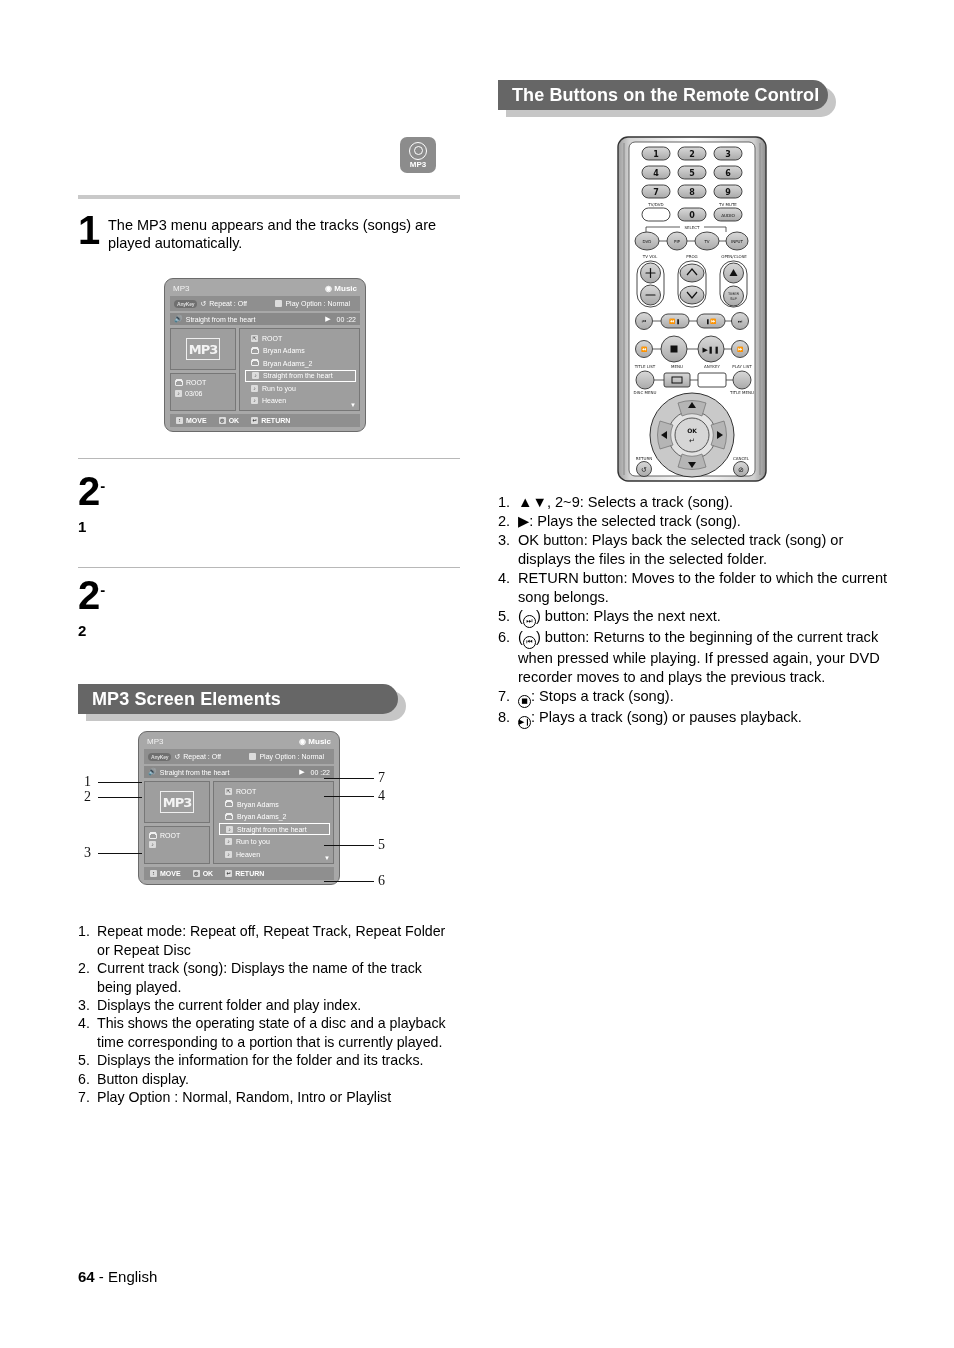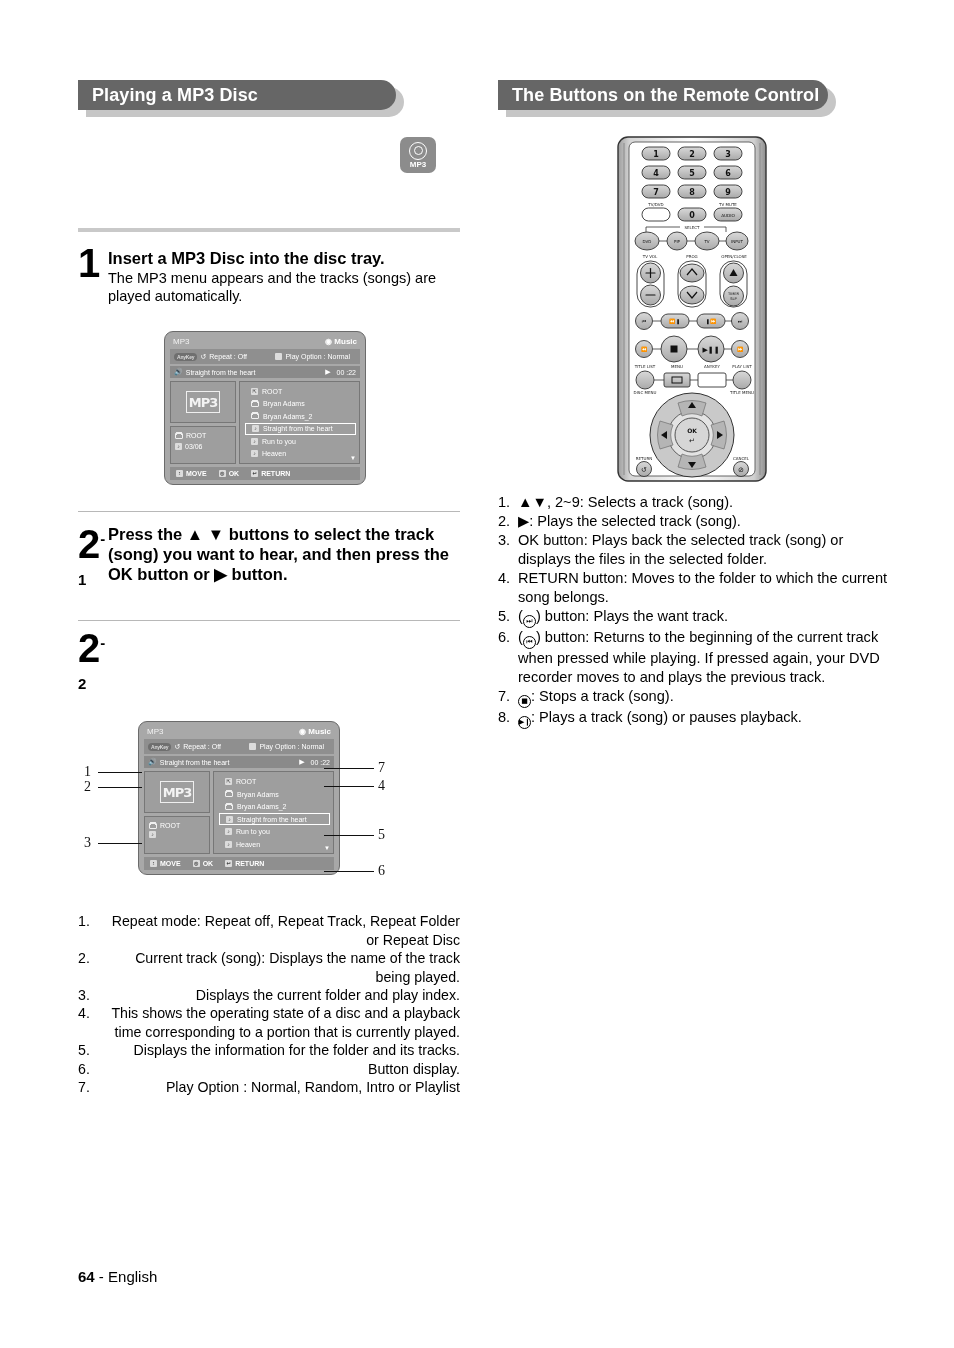--- a/index.html
+++ b/index.html
@@ -165,21 +165,21 @@
     font-family:"Liberation Serif", serif;
   }
   .cline { position:absolute; height:1px; background:#111; }
 
   
   .numlist { margin-top:22px; }
   .numlist .li {
     display:flex; font-size:14.2px; line-height:18.4px; margin-bottom:0px;
   }
   .numlist .li .n { width:19px; flex:none; }
-  .numlist .li .t { flex:1;text-align:right; }
+  .numlist .li .t { flex:1; }
 
   
   .rlist .li { display:flex; font-size:14.6px; line-height:19px; }
   .rlist .li .n { width:20px; flex:none; }
   .rlist .li .t { flex:1; }
   .rlist .sub { font-size:14.6px; line-height:19px; padding-left:20px; }
   .btn-gly {
     display:inline-block; width:13px; height:13px; border-radius:50%;
     border:1.2px solid #000; font-size:7px; line-height:11px;
     text-align:center; vertical-align:-2px; font-family:"DejaVu Sans", sans-serif;
@@ -196,36 +196,31 @@
   }
   .footer b { font-weight:bold; }
 </style>
 </head>
 <body>
 
 <div class="page">
 
   <div class="col-left">
 
-    <div class="section-head narrow">
-      <div class="shadow"></div>
-      <div class="bar">Playing a MP3 Disc</div>
-    </div>
 
     <div class="mp3-badge">
       <div class="disc"></div>
       <div class="lbl">MP3</div>
     </div>
 
     <div class="rule" style="margin-top:115px;"></div>
 
     <div class="step" style="margin-top:13px;">
       <div class="num">1</div>
       <div class="body">
-        <div class="title">Insert a MP3 Disc into the disc tray.</div>
         <div class="desc">The MP3 menu appears and the tracks (songs) are played automatically.</div>
       </div>
     </div>
 
     <div style="margin-top:26px; margin-left:86px;">
       <div class="osd">
         <div class="osd-top">
           <div class="left">MP3</div>
           <div class="right">
             <span>◉</span>
@@ -313,33 +308,34 @@
         </div>
       </div>
     </div>
 
     <div class="thin-rule" style="margin-top:26px;"></div>
 
     <div class="step" style="margin-top:9px;">
       <div class="num">
         <span>2</span><span class="sup">-1</span>
       </div>
-      <div class="body">
-        <div class="title">Press the ▲ ▼ buttons to select the track (song) you want to hear, and then press the OK button or ▶ button.</div>
-      </div>
     </div>
 
     <div class="thin-rule" style="margin-top:16px;"></div>
 
     <div class="step" style="margin-top:4px;">
       <div class="num">
         <span>2</span><span class="sup">-2</span>
       </div>
     </div>
 
+    <div class="section-head wide" style="margin-top:30px;">
+      <div class="shadow"></div>
+      <div class="bar">MP3 Screen Elements</div>
+    </div>
 
     <div class="callout-wrap">
       <div class="osd">
         <div class="osd-top">
           <div class="left">MP3</div>
           <div class="right">
             <span>◉</span>
             <span>Music</span>
           </div>
         </div>
@@ -681,21 +677,21 @@
           <span class="t">OK button: Plays back the selected track (song) or displays the files in the selected folder.</span>
         </div>
       <div class="li">
           <span class="n">4.</span>
           <span class="t">RETURN button: Moves to the folder to which the current song belongs.</span>
         </div>
 
       <div class="li">
         <span class="n">5.</span>
         <span class="t">
-          <span>(</span><span class="btn-gly">⏭</span><span>) button: Plays the want track.</span>
+          <span>(</span><span class="btn-gly">⏭</span><span>) button: Plays the next next.</span>
         </span>
       </div>
 
       <div class="li">
         <span class="n">6.</span>
         <span class="t">
           <span>(</span><span class="btn-gly">⏮</span><span>) button: Returns to the beginning of the current track when pressed while playing. If pressed again, your DVD recorder moves to and plays the previous track.</span>
         </span>
       </div>
 

